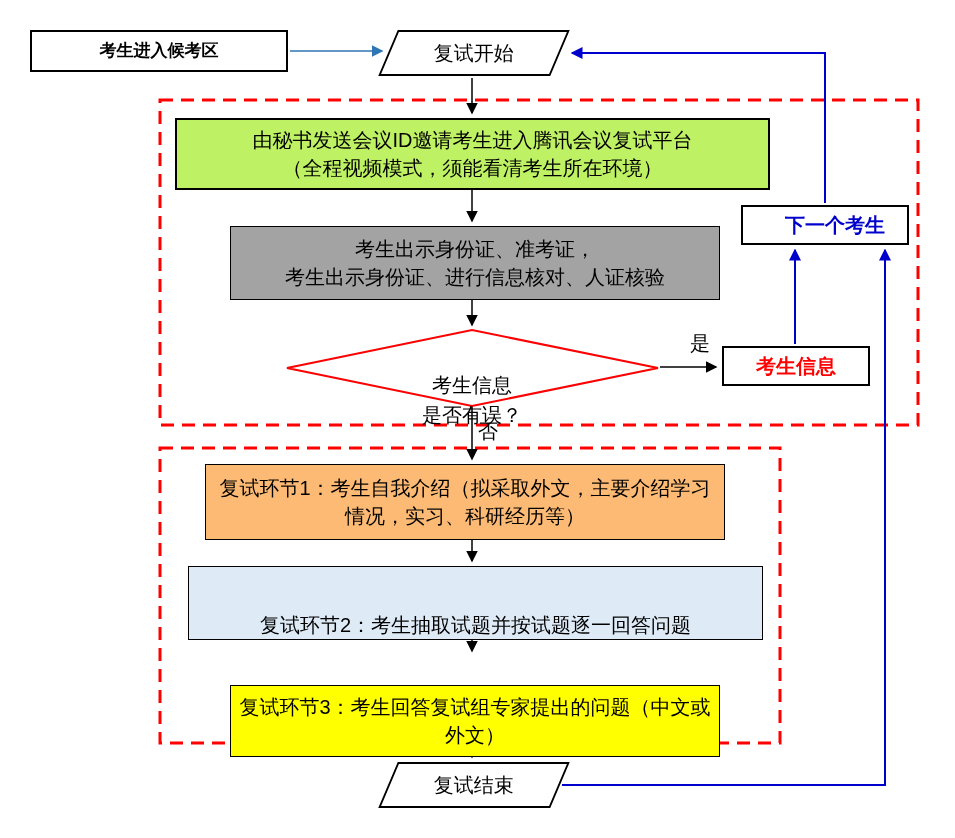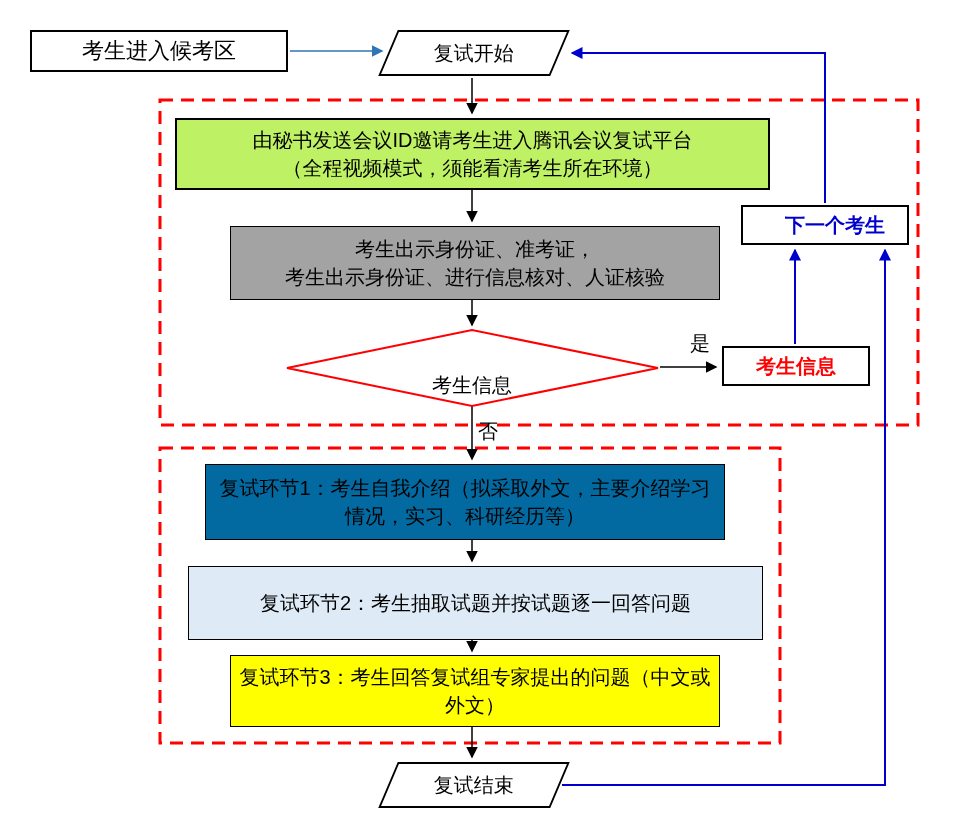--- a/index.html
+++ b/index.html
@@ -24,25 +24,25 @@
     flex-direction: column;
     align-items: center;
     justify-content: center;
     text-align: center;
     font-size: 20px;
     line-height: 1.4;
     color: #000;
   }
   .rect-plain   { background: #ffffff; border: 2px solid #000; }
   .rect-thin    { background: #bef264; border: 2px solid #000; }
-  .waiting      { font-size: 22px; font-weight: normal; }
+  .waiting      { font-size: 17px; font-weight: bold; }
   .verify       { background: #a3a3a3; border: 1px solid #000; }
-  .step1        { background: #0369a1; border: 1px solid #000; }
-  .step2        { background: #DEEBF7; border: 1px solid #000; }
-  .step3        { background: #FFFF00; border: 1px solid #000; }
+  .step1        { background: #fdba74; border: 1px solid #000; }
+  .step2        { background: #DEEBF7; border: 1px solid #000; justify-content: flex-end; }
+  .step3        { background: #FFFF00; border: 1px solid #000; margin-top: 30px; }
   .terminate    { background: #ffffff; border: 2px solid #000; color: #FF0000; font-weight: bold; }
   .nextcand     { background: #ffffff; border: 2px solid #000; color: #0000CC; font-weight: bold; padding-left: 20px; }
   .para {
     position: absolute;
     background: #ffffff;
     border: 2px solid #000;
     transform: skewX(-23deg);
     display: flex;
     align-items: center;
     justify-content: center;
@@ -118,20 +118,21 @@
     <span>（全程视频模式，须能看清考生所在环境）</span>
   </div>
 
   <div class="node verify" style="left:230px; top:226px; width:490px; height:74px;">
     <span>考生出示身份证、准考证，</span>
     <span>考生出示身份证、进行信息核对、人证核验</span>
   </div>
 
   <div class="diamond-label" style="left:372px; top:338px; width:200px;">
     <div>考生信息</div>
+    <div>是否有误？</div>
   </div>
 
   <div class="edge-label" style="left:690px; top:330px;">是</div>
   <div class="edge-label" style="left:478px; top:418px;">否</div>
 
   <div class="node terminate" style="left:722px; top:346px; width:148px; height:40px;">
     <span>考生信息</span>
   </div>
 
   <div class="node nextcand" style="left:741px; top:205px; width:168px; height:40px;">

